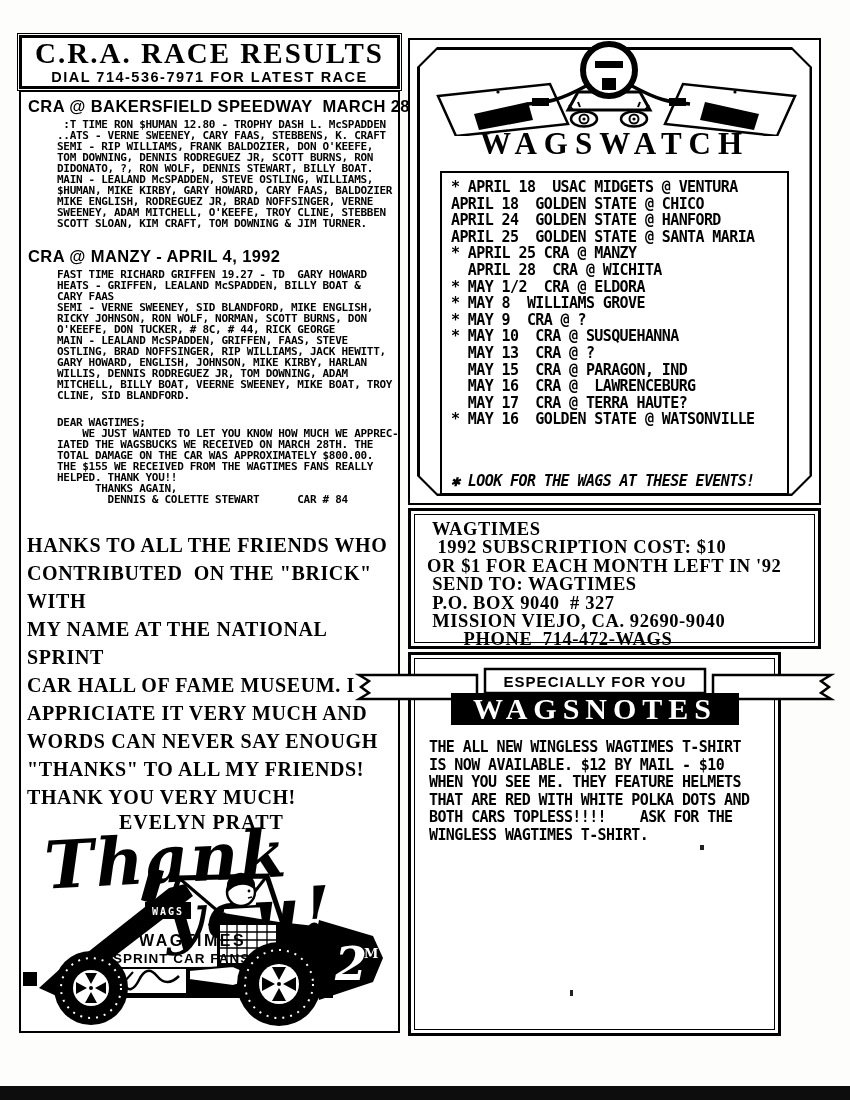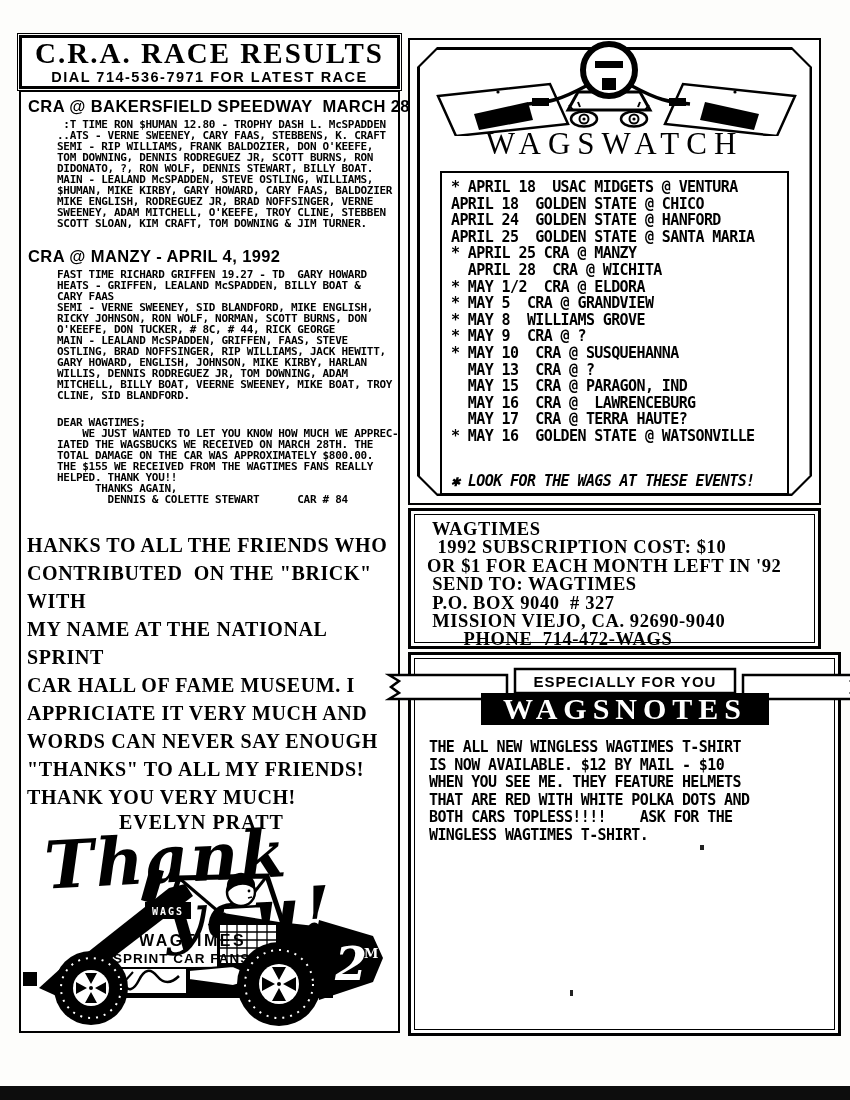--- a/index.html
+++ b/index.html
@@ -37,37 +37,37 @@
 
   
   .wagswatch-box { position:absolute; left:408px; top:38px; width:413px; height:467px;
                    border:2.5px solid #000; background:#fff; }
   .chamfer { position:absolute; inset:7px; background:#000;
              clip-path:polygon(20px 0,calc(100% - 20px) 0,100% 20px,100% calc(100% - 20px),calc(100% - 20px) 100%,20px 100%,0 calc(100% - 20px),0 20px); }
   .chamfer::after { content:""; position:absolute; inset:2.5px; background:#fff;
              clip-path:polygon(18px 0,calc(100% - 18px) 0,100% 18px,100% calc(100% - 18px),calc(100% - 18px) 100%,18px 100%,0 calc(100% - 18px),0 18px); }
   .clip-art { position:absolute; left:0; top:0; width:413px; height:96px; }
   .wagswatch-title { position:absolute; top:86px; left:0; width:100%; text-align:center;
-                     font-family:"Liberation Serif", serif; font-weight:normal; font-size:31px;
+                     font-family:"Liberation Serif", serif; font-weight:bold; font-size:31px;
                      letter-spacing:7px; }
   .events-box { position:absolute; left:30px; right:30px; top:131px; bottom:8px;
                 border:2.5px solid #000; background:#fff; padding:6px 16px 2px 9px; }
   .event-line { font-family:"DejaVu Sans Mono", monospace; font-weight:bold;
                 font-size:15px; line-height:16.6px; letter-spacing:-.6px; white-space:pre; }
   .events-footer { position:absolute; left:9px; bottom:3px;
                    font-family:"DejaVu Sans Mono", monospace; font-weight:bold;
                    font-size:15px; letter-spacing:-.6px; white-space:pre;font-style:italic; }
 
   .sub-box { position:absolute; left:408px; top:508px; width:413px; height:141px;
              border:3px solid #000; background:#fff; }
   .sub-box-inner { position:absolute; inset:3px; border:1.5px solid #000; padding:5px 0 0 12px; }
   .sub-lines { font-family:"Liberation Serif", serif; font-weight:bold; font-size:18.5px;
                line-height:18.4px; letter-spacing:.6px; white-space:pre; }
 
-  .notes-box { position:absolute; left:408px; top:652px; width:433px; height:384px;
+  .notes-box { position:absolute; left:408px; top:652px; width:373px; height:384px;
                border:3px solid #000; background:#fff; }
   .notes-box-inner { position:absolute; inset:3px; border:1.5px solid #000; }
   .ribbon-svg { position:absolute; left:50%; transform:translateX(-50%); top:8px;
                 width:480px; height:64px; }
   .notes-body { margin-top:80px; padding-left:14px;
                 font-family:"DejaVu Sans Mono", monospace; font-weight:bold;
                 font-size:15px; line-height:17.6px; letter-spacing:-.6px; white-space:pre; }
 
   .bottom-bar { position:absolute; left:0; top:1086px; width:850px; height:14px; background:#0d0d0d; }
   .speck { position:absolute; background:#222; }
@@ -237,21 +237,20 @@
 
     <div class="events-box">
       <div>
           <div class="event-line">* APRIL 18  USAC MIDGETS @ VENTURA</div>
           <div class="event-line">APRIL 18  GOLDEN STATE @ CHICO</div>
           <div class="event-line">APRIL 24  GOLDEN STATE @ HANFORD</div>
           <div class="event-line">APRIL 25  GOLDEN STATE @ SANTA MARIA</div>
           <div class="event-line">* APRIL 25 CRA @ MANZY</div>
           <div class="event-line">  APRIL 28  CRA @ WICHITA</div>
           <div class="event-line">* MAY 1/2  CRA @ ELDORA</div>
-          <div class="event-line">* MAY 5  CRA @ GRANDVIEW</div>
           <div class="event-line">* MAY 8  WILLIAMS GROVE</div>
           <div class="event-line">* MAY 9  CRA @ ?</div>
           <div class="event-line">* MAY 10  CRA @ SUSQUEHANNA</div>
           <div class="event-line">  MAY 13  CRA @ ?</div>
           <div class="event-line">  MAY 15  CRA @ PARAGON, IND</div>
           <div class="event-line">  MAY 16  CRA @  LAWRENCEBURG</div>
           <div class="event-line">  MAY 17  CRA @ TERRA HAUTE?</div>
           <div class="event-line">* MAY 16  GOLDEN STATE @ WATSONVILLE</div>
         </div>
       <div class="events-footer">✱ LOOK FOR THE WAGS AT THESE EVENTS!</div>

